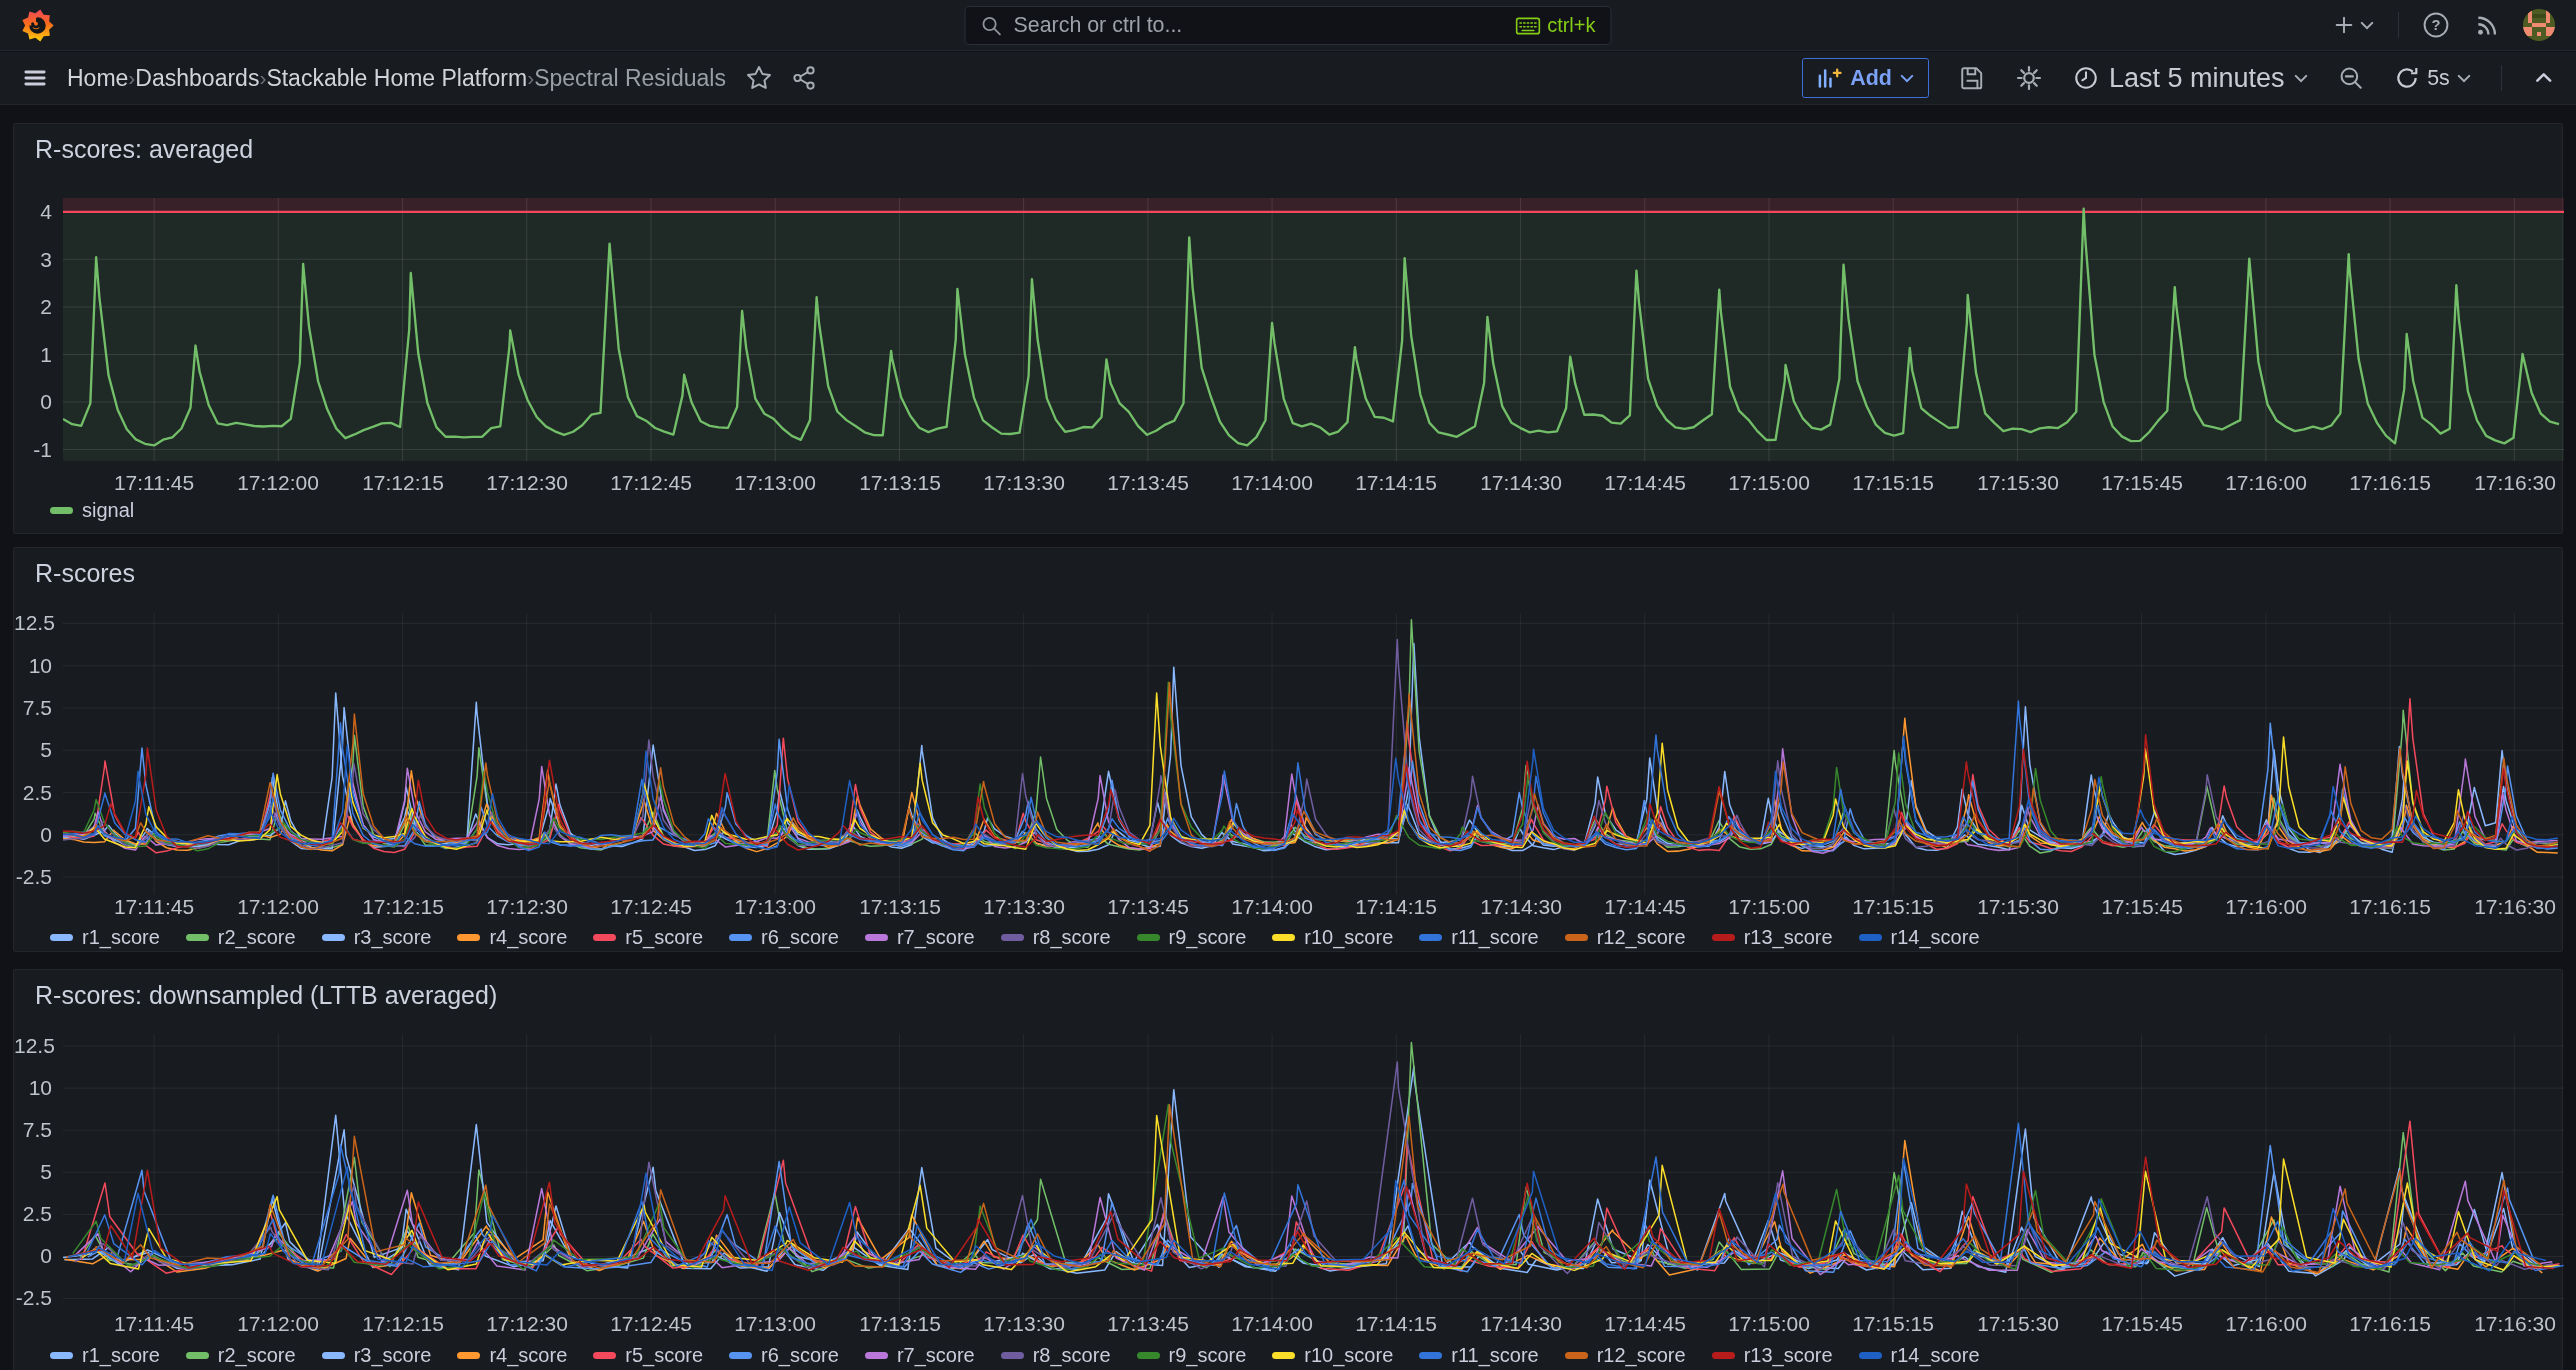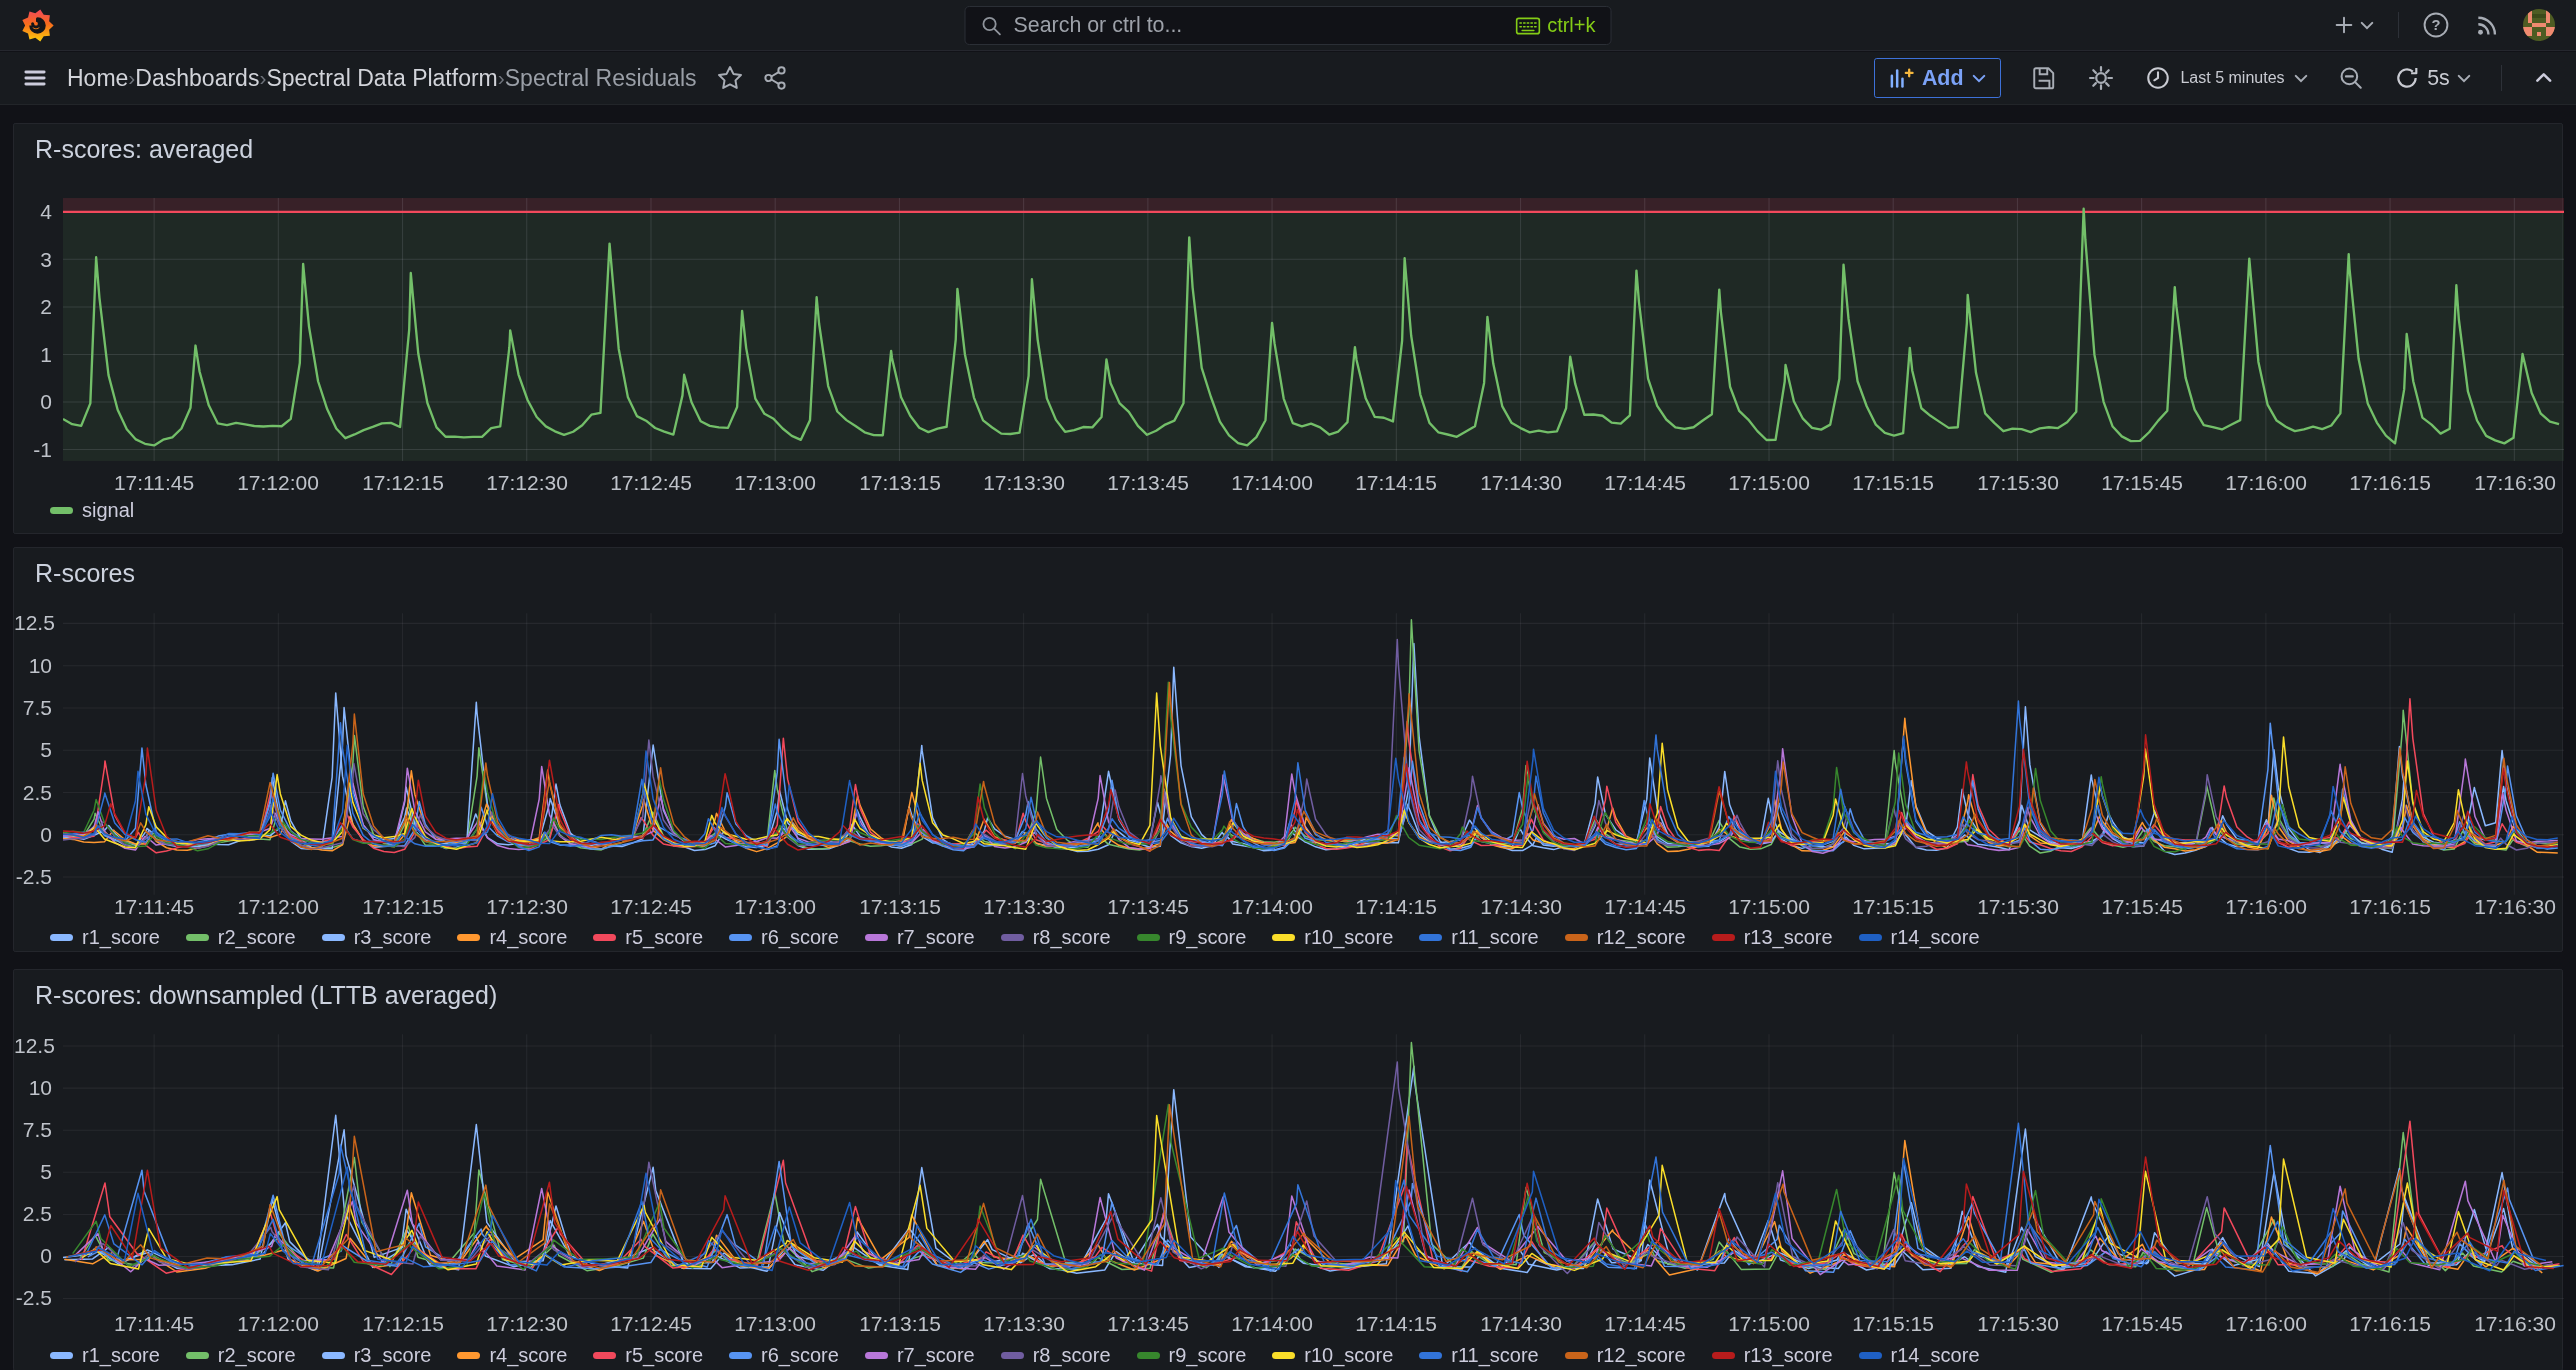--- a/index.html
+++ b/index.html
@@ -27,21 +27,21 @@
   .crumbbar{position:absolute;left:0;top:52px;width:100%;height:53px;background:#181b1f;
     border-bottom:0.7px solid #222529;display:flex;align-items:center;padding:0 21px;box-sizing:border-box;z-index:4}
   .crumbs{display:flex;align-items:center;font-size:23px;margin-left:18px}
   .crumb{color:#d2d4da;cursor:pointer;white-space:nowrap}
   .crumb.current{color:#9a9fa7;cursor:default}
   .crumb-sep{color:#6e737b;font-size:21px}
   .crumb-icons{display:flex;align-items:center;gap:18px;margin-left:19.4px;color:#b2b6bd}
   .toolbar{display:flex;align-items:center;gap:30px;margin-left:auto;color:#a8adb5}
   .addbtn{display:flex;align-items:center;gap:8.3px;height:40px;padding:0 14px;border:0.7px solid #3d71d9;
     border-radius:2.8px;color:#7ba2f7;font-size:21.4px;font-weight:700;background:transparent;cursor:pointer}
-  .tool-time{display:flex;align-items:center;gap:9.7px;font-size:16px;color:#c9cbd2;cursor:pointer}
+  .tool-time{display:flex;align-items:center;gap:9.7px;font-size:27px;color:#c9cbd2;cursor:pointer}
   .tool-5s{display:flex;align-items:center;gap:7px;font-size:21.4px;color:#c9cbd2;cursor:pointer}
   
   .panel{position:absolute;left:13px;width:2550px;background:#181b1f;border:0.7px solid #24262c;
     border-radius:2.1px;box-sizing:border-box}
   #panel-0{top:123px;height:411px}
   #panel-1{top:547px;height:405px}
   #panel-2{top:969px;height:402px}
   .ptitle{position:absolute;left:21px;top:11px;margin:0;font-size:25px;font-weight:500;color:#ccd2de;cursor:pointer}
   .ylab{position:absolute;font-size:21px;color:#bfc3ca;text-align:right;line-height:23.5px}
   .xlab{position:absolute;font-size:21px;color:#bfc3ca;text-align:center;width:152px;line-height:23.5px}
@@ -141,21 +141,21 @@
           <path d="M7 11.5h26M7 20h26M7 28.5h26" stroke="#ccccdc" stroke-width="4.2" stroke-linecap="round"></path>
         </svg>
       </span>
   </button>
 
   <div class="crumbs">
     <span class="crumb">Home</span>
     <span class="crumb-sep">›</span>
     <span class="crumb">Dashboards</span>
     <span class="crumb-sep">›</span>
-    <span class="crumb">Spectral Data Platform</span>
+    <span class="crumb">Stackable Home Platform</span>
     <span class="crumb-sep">›</span>
     <span class="crumb current">Spectral Residuals</span>
   </div>
 
   <div class="crumb-icons">
     <button class="iconbtn">
       <span>
           <svg width="28" height="28" viewBox="0 0 24 24">
             <path d="M12 2.6l2.9 5.9 6.5.95-4.7 4.6 1.1 6.5L12 17.5l-5.8 3.05 1.1-6.5-4.7-4.6 6.5-.95z" fill="none" stroke="currentColor" stroke-width="1.7" stroke-linejoin="round"></path>
           </svg>

